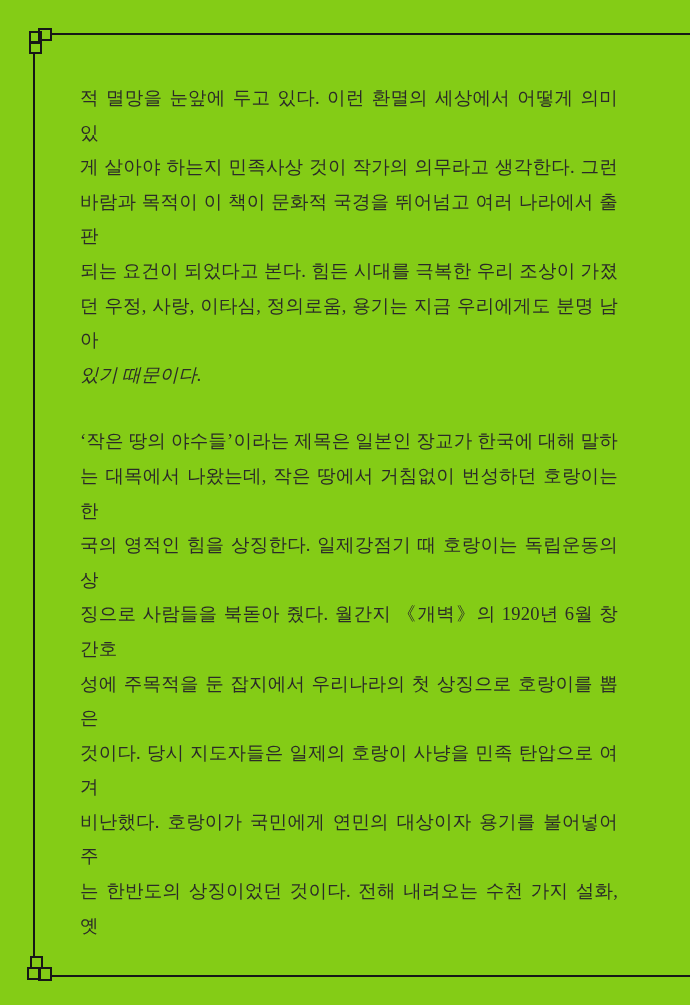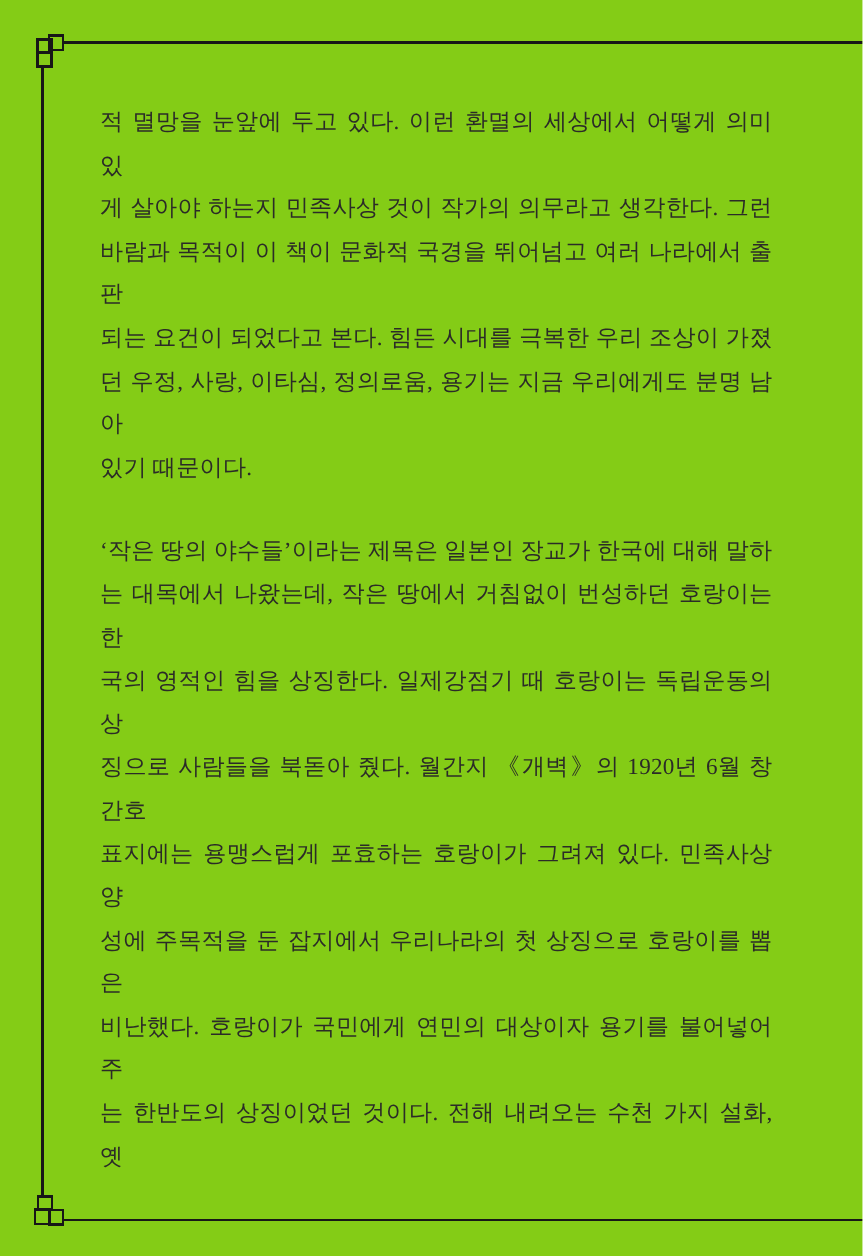--- a/index.html
+++ b/index.html
@@ -31,20 +31,21 @@
     font-size: 18.5px;
     line-height: 34.6px;
     letter-spacing: 0.2px;
     text-align: justify;
     text-align-last: justify;
     text-justify: inter-word;
     white-space: normal;
   }
   .ln.end {
     text-align-last: left;
+    font-style: italic;
   }
 </style>
 </head>
 <body>
 
 <div class="page">
 
   <svg class="frame-svg" viewBox="0 0 690 1005" xmlns="http://www.w3.org/2000/svg" fill="none" stroke="#171717" stroke-width="2" shape-rendering="crispEdges">
 
     <line x1="50" y1="34" x2="690" y2="34"></line>
@@ -73,21 +74,21 @@
       <p class="ln">되는 요건이 되었다고 본다. 힘든 시대를 극복한 우리 조상이 가졌</p>
       <p class="ln">던 우정, 사랑, 이타심, 정의로움, 용기는 지금 우리에게도 분명 남아</p>
       <p class="ln end">있기 때문이다.</p>
     </div>
 
     <div class="para">
       <p class="ln">‘작은 땅의 야수들’이라는 제목은 일본인 장교가 한국에 대해 말하</p>
       <p class="ln">는 대목에서 나왔는데, 작은 땅에서 거침없이 번성하던 호랑이는 한</p>
       <p class="ln">국의 영적인 힘을 상징한다. 일제강점기 때 호랑이는 독립운동의 상</p>
       <p class="ln">징으로 사람들을 북돋아 줬다. 월간지 《개벽》의 1920년 6월 창간호</p>
-      <p class="ln">표지에는 용맹스럽게 포효하는 호랑이가 그려져 있다. 민족사상 양</p>
       <p class="ln">성에 주목적을 둔 잡지에서 우리나라의 첫 상징으로 호랑이를 뽑은</p>
+      <p class="ln">것이다. 당시 지도자들은 일제의 호랑이 사냥을 민족 탄압으로 여겨</p>
       <p class="ln">비난했다. 호랑이가 국민에게 연민의 대상이자 용기를 불어넣어 주</p>
       <p class="ln">는 한반도의 상징이었던 것이다. 전해 내려오는 수천 가지 설화, 옛</p>
 
     </div>
 
   </div>
 </div>
 
 </body></html>

